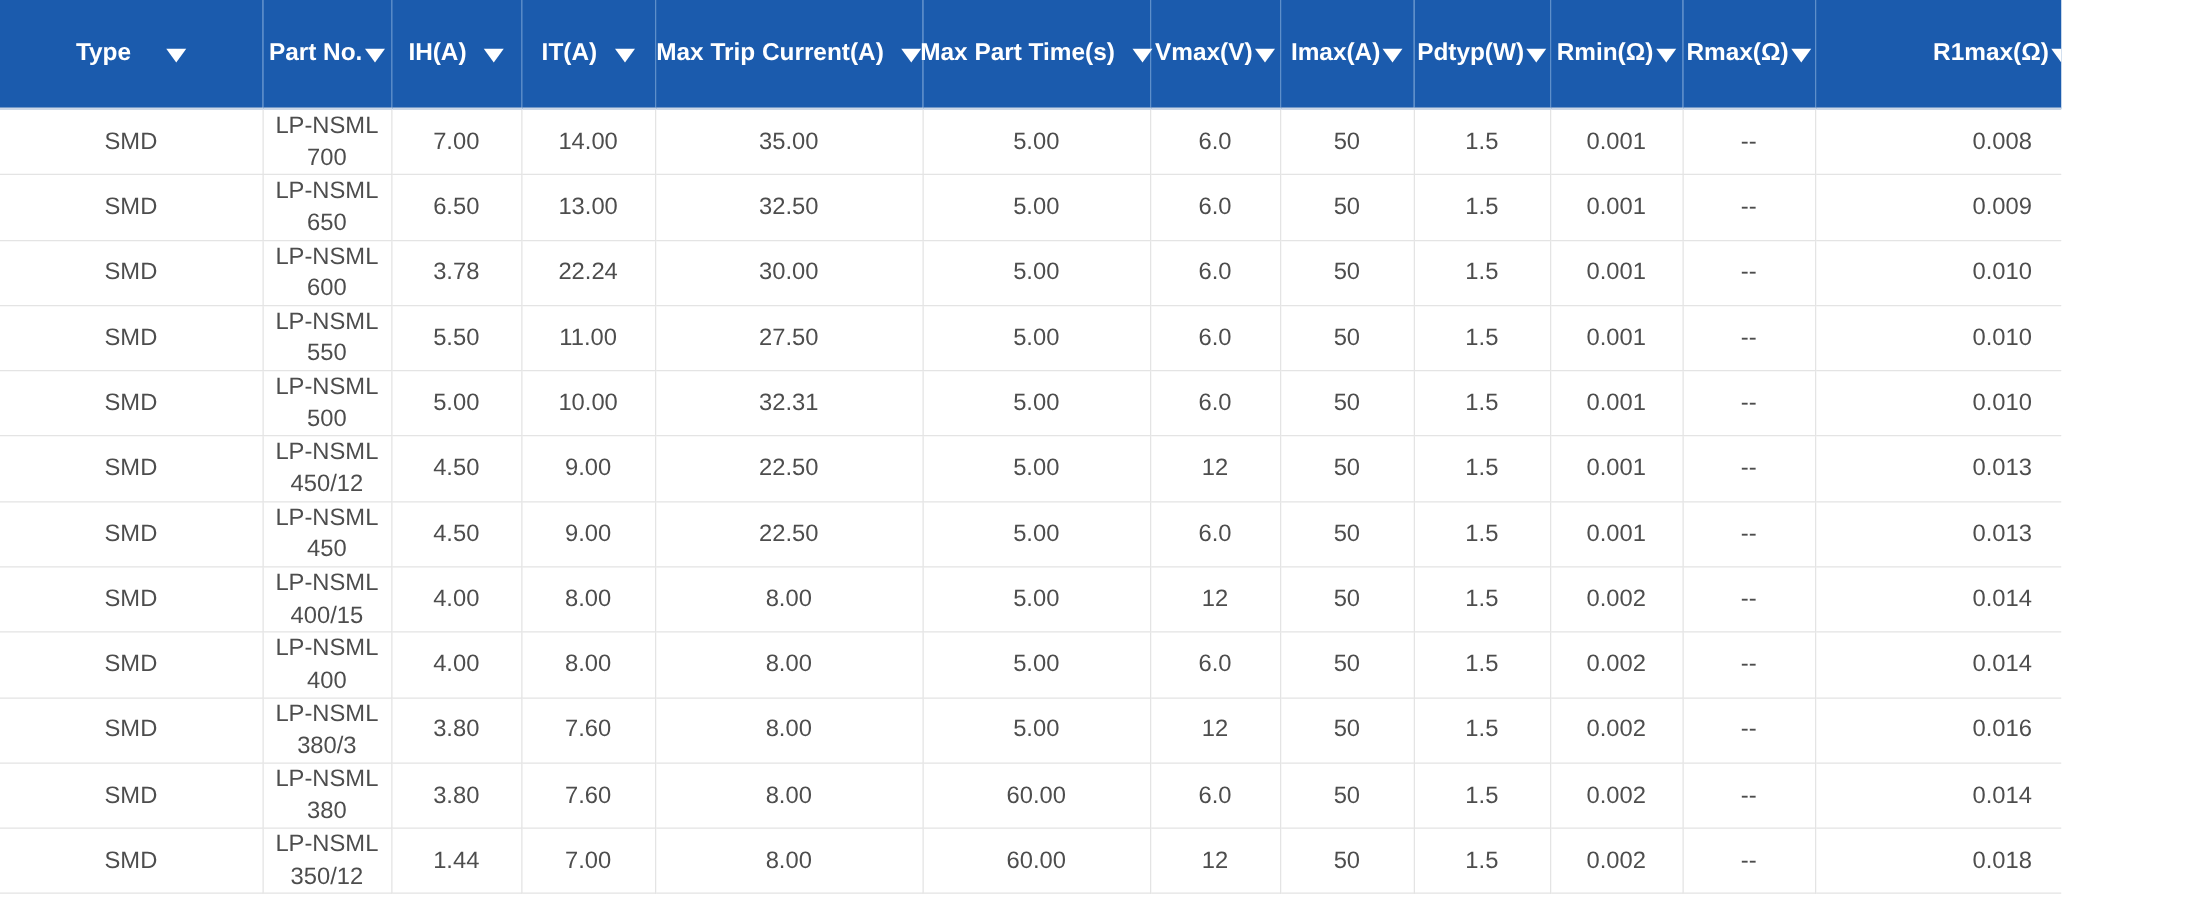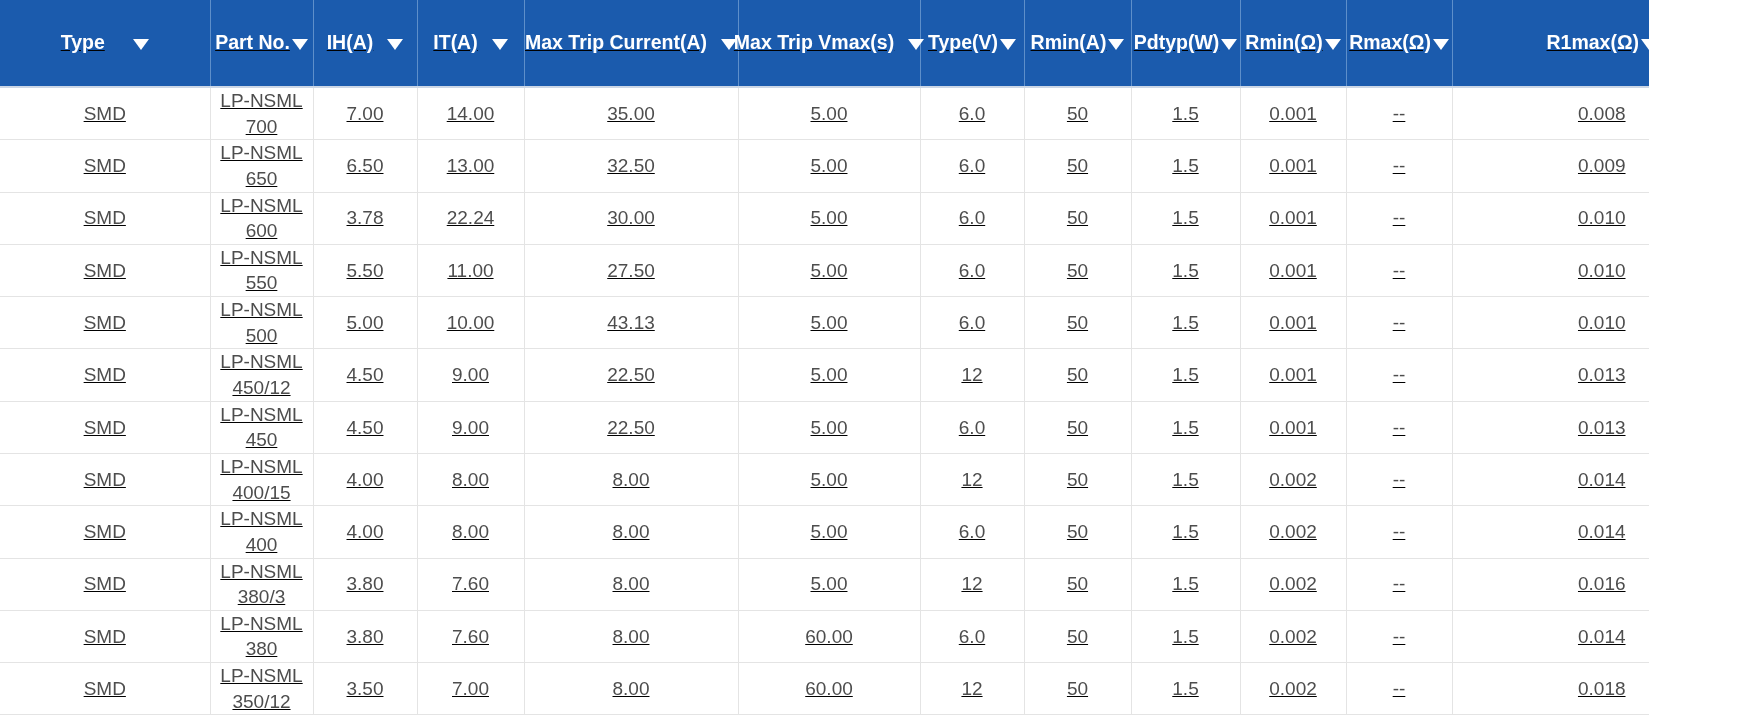--- a/index.html
+++ b/index.html
@@ -11,21 +11,20 @@
     width: 1751px;
     height: 726px;
     overflow: hidden;
     font-family: "Liberation Sans", sans-serif;
   }
   #spec-table-wrap {
     width: 1649px;
     height: 726px;
     overflow: hidden;
     position: relative;
-    text-decoration: underline;
   }
   table.spec-table {
     border-collapse: collapse;
     table-layout: fixed;
     width: 1751px;
     font-size: 19px;
     color: #4a4a4a;
   }
   table.spec-table thead th {
     background: #1B5BAD;
@@ -148,33 +147,33 @@
           </span>
         </th>
         <th>
           <span class="th-inner spaced">
             <span>Max Trip Current(A)</span>
             <span class="sort-caret"></span>
           </span>
         </th>
         <th>
           <span class="th-inner spaced">
-            <span>Max Trip Vmax(s)</span>
-            <span class="sort-caret"></span>
-          </span>
-        </th>
-        <th>
-          <span class="th-inner">
-            <span>Type(V)</span>
-            <span class="sort-caret"></span>
-          </span>
-        </th>
-        <th>
-          <span class="th-inner">
-            <span>Rmin(A)</span>
+            <span>Max Part Time(s)</span>
+            <span class="sort-caret"></span>
+          </span>
+        </th>
+        <th>
+          <span class="th-inner">
+            <span>Vmax(V)</span>
+            <span class="sort-caret"></span>
+          </span>
+        </th>
+        <th>
+          <span class="th-inner">
+            <span>Imax(A)</span>
             <span class="sort-caret"></span>
           </span>
         </th>
         <th>
           <span class="th-inner">
             <span>Pdtyp(W)</span>
             <span class="sort-caret"></span>
           </span>
         </th>
         <th>
@@ -252,21 +251,21 @@
           <td>1.5</td>
           <td>0.001</td>
           <td>--</td>
           <td>0.010</td>
         </tr>
         <tr>
           <td>SMD</td>
           <td class="part-no">LP-NSML500</td>
           <td>5.00</td>
           <td>10.00</td>
-          <td>43.13</td>
+          <td>32.31</td>
           <td>5.00</td>
           <td>6.0</td>
           <td>50</td>
           <td>1.5</td>
           <td>0.001</td>
           <td>--</td>
           <td>0.010</td>
         </tr>
         <tr>
           <td>SMD</td>
@@ -348,21 +347,21 @@
           <td>6.0</td>
           <td>50</td>
           <td>1.5</td>
           <td>0.002</td>
           <td>--</td>
           <td>0.014</td>
         </tr>
         <tr>
           <td>SMD</td>
           <td class="part-no">LP-NSML350/12</td>
-          <td>3.50</td>
+          <td>1.44</td>
           <td>7.00</td>
           <td>8.00</td>
           <td>60.00</td>
           <td>12</td>
           <td>50</td>
           <td>1.5</td>
           <td>0.002</td>
           <td>--</td>
           <td>0.018</td>
         </tr>

